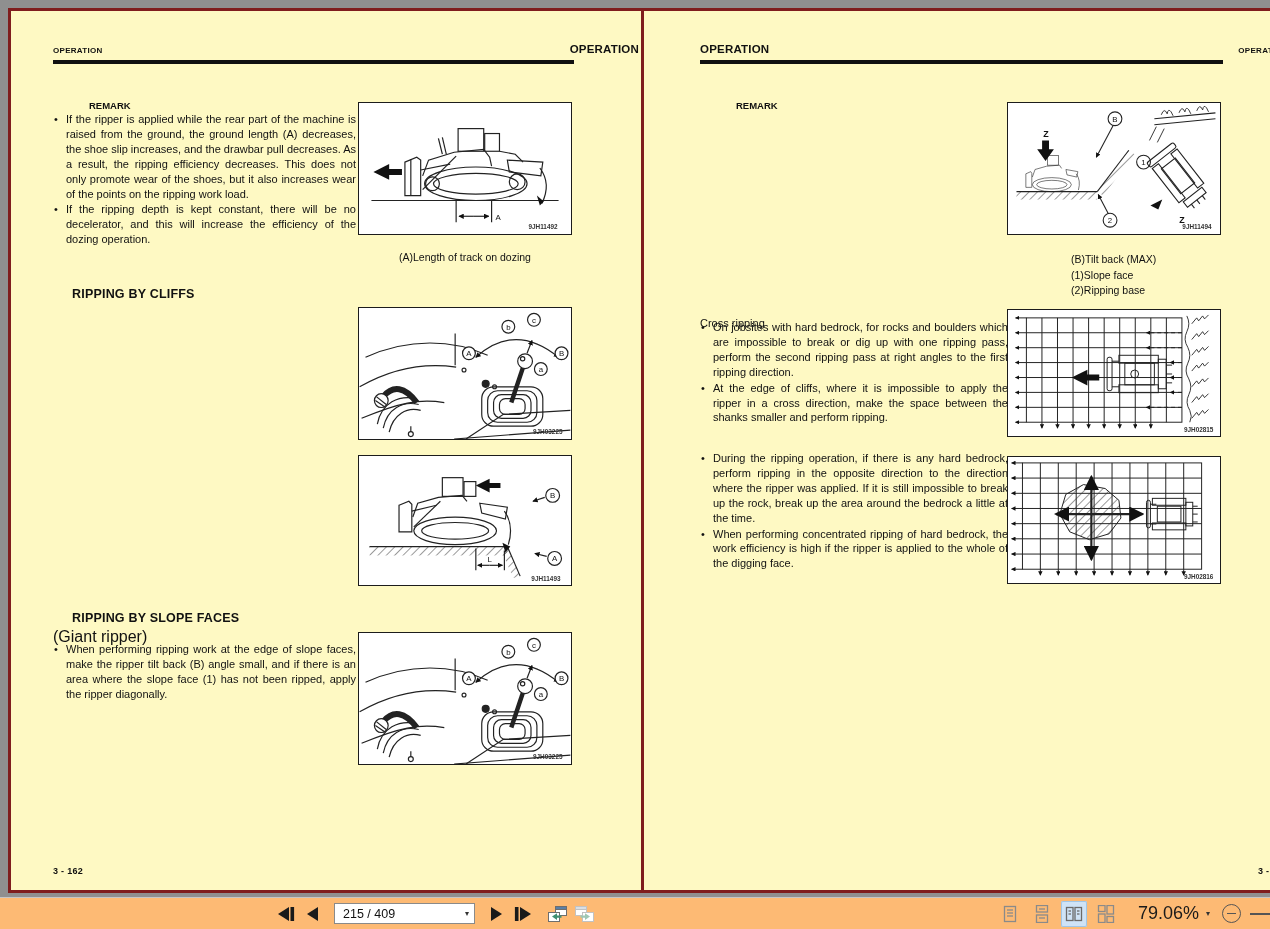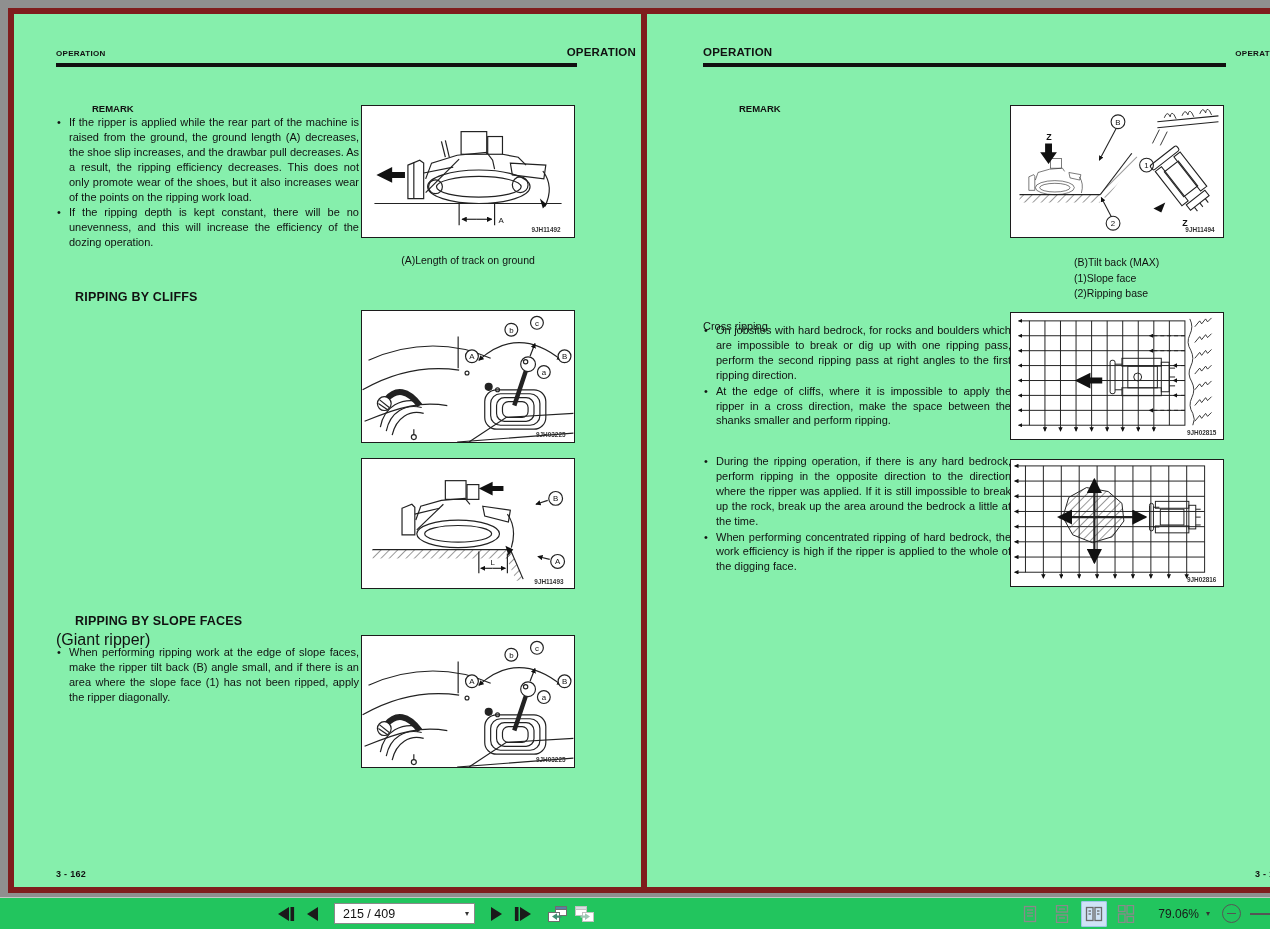--- a/index.html
+++ b/index.html
@@ -1,47 +1,47 @@
 <!DOCTYPE html>
 <html><head>
 <meta charset="utf-8">
 <style>
   html,body{margin:0;padding:0;}
   .screen{position:relative;width:1270px;height:929px;background:#8f8f8f;overflow:hidden;
           font-family:"Liberation Sans","DejaVu Sans",sans-serif;color:#111;}
   .abs{position:absolute;}
-  .page{position:absolute;top:8px;width:694px;height:885px;background:#86efac;border:6px solid #7f1d1d;box-sizing:border-box;}
+  .page{position:absolute;top:8px;width:694px;height:885px;background:#fef9c3;border:3px solid #7f1d1d;box-sizing:border-box;}
   .page-left{left:8px;}
   .page-right{left:641px;}
   .hdr-sm{font-size:8px;font-weight:bold;letter-spacing:.3px;}
   .hdr-lg{font-size:11.5px;font-weight:bold;letter-spacing:.2px;}
   .rule{height:4px;background:#101010;}
   .remark-title{font-size:9.5px;font-weight:bold;padding-left:36px;}
   .body{font-size:11px;line-height:14.9px;text-align:justify;}
   .plain{text-align:left;}
   .bi{position:relative;padding-left:13px;margin-bottom:1px;}
   .bi::before{content:"\2022";position:absolute;left:1px;top:0;}
   .sec-title{font-size:12.5px;font-weight:bold;letter-spacing:.2px;padding-left:19px;}
   .subtitle{font-size:16px;}
   .fig{position:absolute;background:#fff;border:1.5px solid #1c1c1c;box-sizing:border-box;}
   .fig svg{display:block;width:100%;height:100%;}
   .caption{font-size:10.5px;}
   .figcap-list div{font-size:10.5px;line-height:15.6px;}
   .pgfooter{font-size:9px;font-weight:bold;letter-spacing:.3px;}
   
-  .toolbar{position:absolute;left:0;top:897px;width:1270px;height:32px;background:#22c55e;border-top:1px solid #c6c6c6;box-sizing:border-box;}
+  .toolbar{position:absolute;left:0;top:897px;width:1270px;height:32px;background:#fdba74;border-top:1px solid #c6c6c6;box-sizing:border-box;}
   .navgroup{position:absolute;left:274px;top:0;height:31px;display:flex;align-items:center;}
   .rightgroup{position:absolute;right:0;top:0;height:31px;display:flex;align-items:center;}
   .tbtn{width:26px;height:26px;display:flex;align-items:center;justify-content:center;border-radius:3px;}
   .pagebox{display:flex;align-items:center;width:141px;height:21px;background:#fff;border:1px solid #8a8a8a;
            font-size:12.5px;padding-left:8px;box-sizing:border-box;margin:0 8px;}
   .pagebox .caret{margin-left:auto;padding-right:5px;font-size:8px;color:#333;}
   .vbtn{width:26px;height:26px;display:flex;align-items:center;justify-content:center;margin:0 3px;border-radius:2px;}
   .vbtn.active{background:#cfe3f6;box-shadow:0 0 0 1px #9ec6e8 inset;}
-  .zoomlabel{font-size:12px;margin-left:16px;color:#1a1a1a;}
+  .zoomlabel{font-size:18px;margin-left:16px;color:#1a1a1a;}
   .zcaret{font-size:8px;color:#333;margin-left:7px;}
   .zoomout{width:19px;height:19px;border:1.5px solid #555;border-radius:50%;margin-left:12px;
            display:flex;align-items:center;justify-content:center;box-sizing:border-box;}
   .zoomout .minus{width:9px;height:1.6px;background:#555;}
   .zslider{width:26px;height:2px;background:#555;margin-left:9px;margin-right:-6px;}
   text{font-family:"Liberation Sans","DejaVu Sans",sans-serif;}
 </style>
 </head>
 <body>
 
@@ -62,21 +62,21 @@
   </svg>
 
   <div class="page page-left">
     <div class="abs hdr-sm" style="left:42px;top:35px;">OPERATION</div>
     <div class="abs hdr-lg" style="right:60px;top:32px;">OPERATION</div>
     <div class="abs rule" style="left:42px;top:49px;width:521px;"></div>
 
     <div class="abs remark-title" style="left:42px;top:89px;">REMARK</div>
     <div class="abs body" style="left:42px;top:101px;width:303px;">
       <div class="bi">If the ripper is applied while the rear part of the machine is raised from the ground, the ground length (A) decreases, the shoe slip increases, and the drawbar pull decreases. As a result, the ripping efficiency decreases. This does not only promote wear of the shoes, but it also increases wear of the points on the ripping work load.</div>
-      <div class="bi">If the ripping depth is kept constant, there will be no unevenness, and this will increase the efficiency of the dozing operation.</div>
+      <div class="bi">If the ripping depth is kept constant, there will be no decelerator, and this will increase the efficiency of the dozing operation.</div>
     </div>
 
     <div class="fig" style="left:347px;top:91px;width:214px;height:133px;">
       <svg viewBox="0 0 214 133">
         <g stroke="#222" fill="none" stroke-width="1.2">
           <line x1="12" y1="99" x2="202" y2="99"></line>
           <path d="M14,70 l16,-8 v5 h13 v6 h-13 v5 z" fill="#111" stroke="none"></path>
           <path d="M46,60 l12,-5 4,3 v36 h-16 z"></path>
           <line x1="52" y1="57" x2="52" y2="94"></line>
           <line x1="62" y1="68" x2="92" y2="62"></line>
@@ -96,21 +96,21 @@
           <path d="M187,100 l-7,-6 3,10 z" fill="#111" stroke="none"></path>
           <line x1="98" y1="99" x2="98" y2="121"></line>
           <line x1="134" y1="99" x2="134" y2="121"></line>
           <line x1="116" y1="115" x2="101" y2="115" marker-end="url(#arrS)"></line>
           <line x1="116" y1="115" x2="131" y2="115" marker-end="url(#arrS)"></line>
         </g>
         <text x="138" y="119" font-size="8" fill="#111">A</text>
         <text x="201" y="128" font-size="6.5" fill="#333" text-anchor="end" font-weight="bold">9JH11492</text>
       </svg>
     </div>
-    <div class="abs caption" style="left:347px;top:240px;width:214px;text-align:center;">(A)Length of track on ground</div>
+    <div class="abs caption" style="left:347px;top:240px;width:214px;text-align:center;">(A)Length of track on dozing</div>
 
     <div class="abs sec-title" style="left:42px;top:276px;">RIPPING BY CLIFFS</div>
 
     <div class="fig" style="left:347px;top:296px;width:214px;height:133px;">
       <svg viewBox="0 0 214 133">
         <g stroke="#222" fill="none" stroke-width="1.2">
           <path d="M6,50 C50,30 95,32 130,48"></path>
           <path d="M0,80 C35,60 70,56 98,60"></path>
           <path d="M2,112 C40,96 60,92 86,96"></path>
           <line x1="97" y1="26" x2="97" y2="58"></line>

